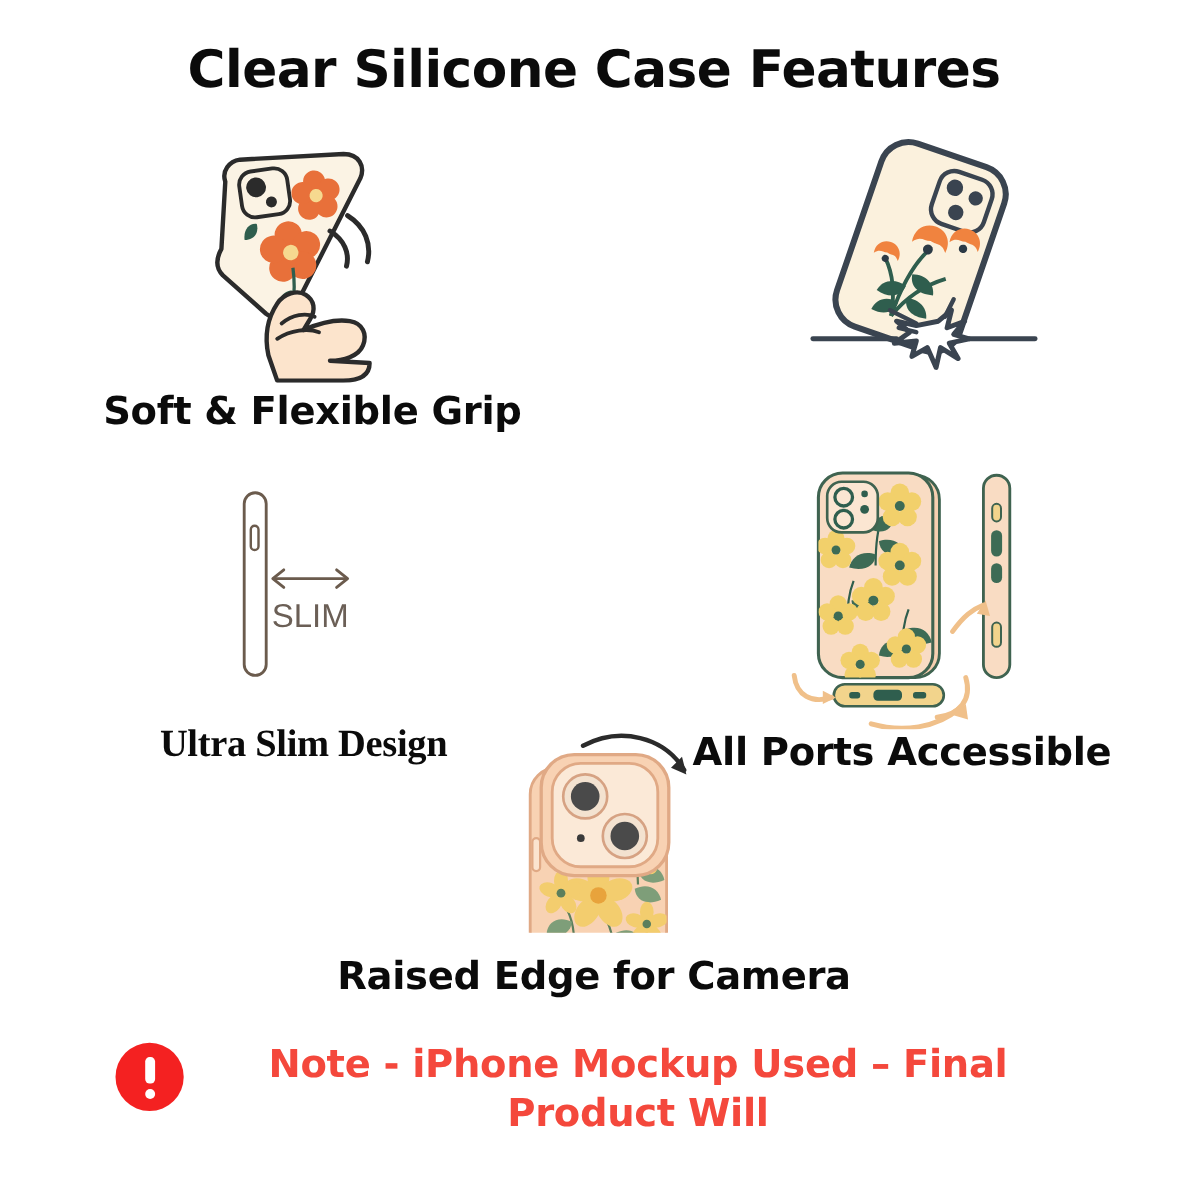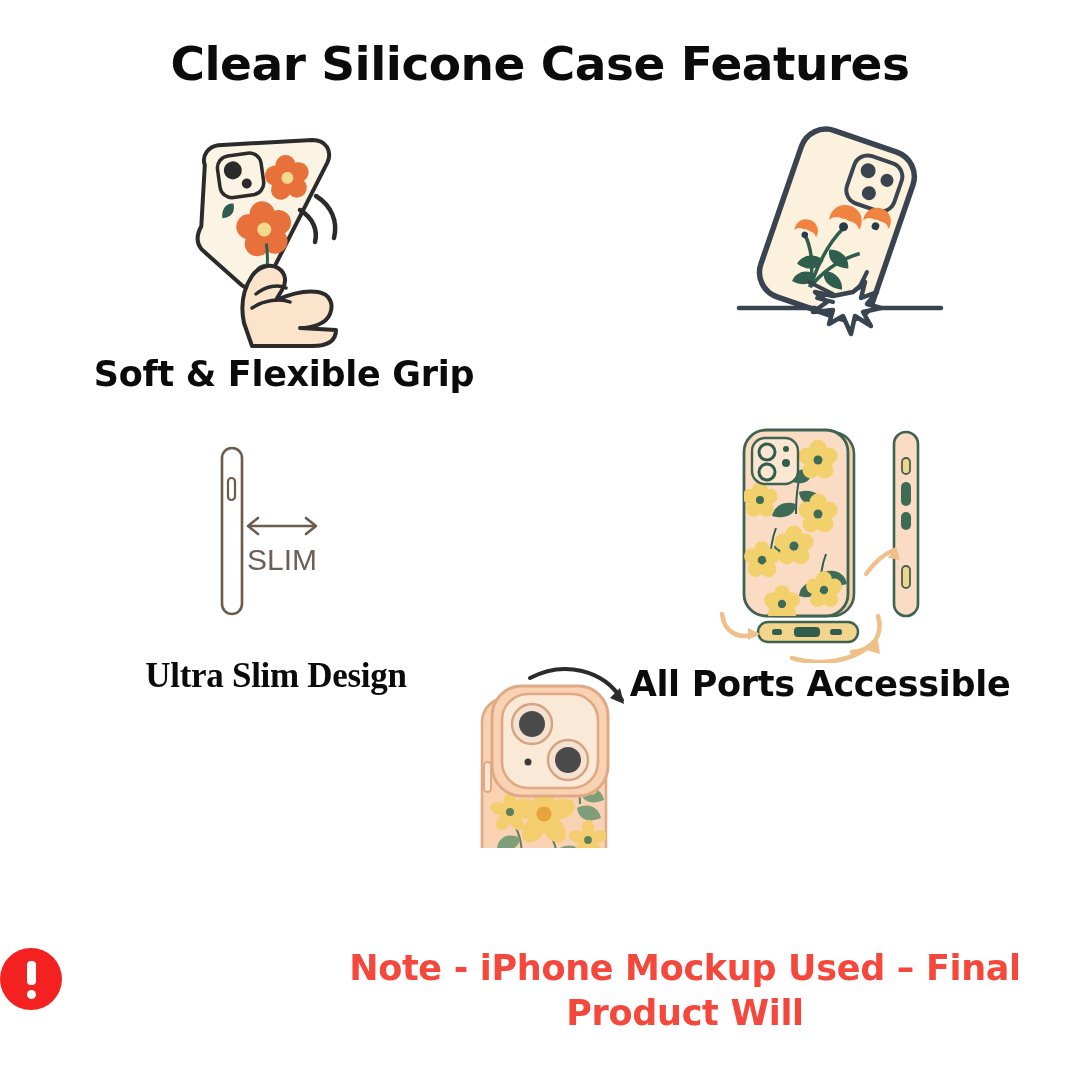--- a/index.html
+++ b/index.html
@@ -80,21 +80,21 @@
   .note {
     position: absolute;
     left: 0;
     top: 946px;
     width: 1080px;
     text-align: center;
   }
   .note-row {
     display: flex;
     align-items: flex-start;
-    justify-content: space-between;
+    justify-content: center;
     gap: 18px;
   }
   .note-badge {
     flex: 0 0 auto;
     width: 62px;
     height: 62px;
     border-radius: 50%;
     background: #f42121;
     position: relative;
     margin-top: 2px;
@@ -456,20 +456,21 @@
       <circle cx="92" cy="62" r="20" fill="#f3e2d0" stroke="#d6a283" stroke-width="2.4"></circle>
       <circle cx="92" cy="62" r="13" fill="#4a4a4a"></circle>
       <circle cx="128" cy="98" r="20" fill="#f3e2d0" stroke="#d6a283" stroke-width="2.4"></circle>
       <circle cx="128" cy="98" r="13" fill="#4a4a4a"></circle>
       <circle cx="88" cy="100" r="3.5" fill="#3a3a3a"></circle>
 
       <path d="M90 16 C 124 -2, 164 8, 182 38" stroke="#2b2b2b" stroke-width="4" fill="none" stroke-linecap="round"></path>
       <path d="M170 36 L 184 42 L 180 26" fill="#2b2b2b"></path>
     </svg>
   </div>
+  <div class="caption cap-camera">Raised Edge for Camera</div>
 
   <div class="note">
     <div class="note-row">
       <div class="note-badge">
         <div class="bang-stem"></div>
         <div class="bang-dot"></div>
       </div>
       <div class="note-text">
         <span>Note - iPhone Mockup Used – Final Product Will</span>
       </div>

